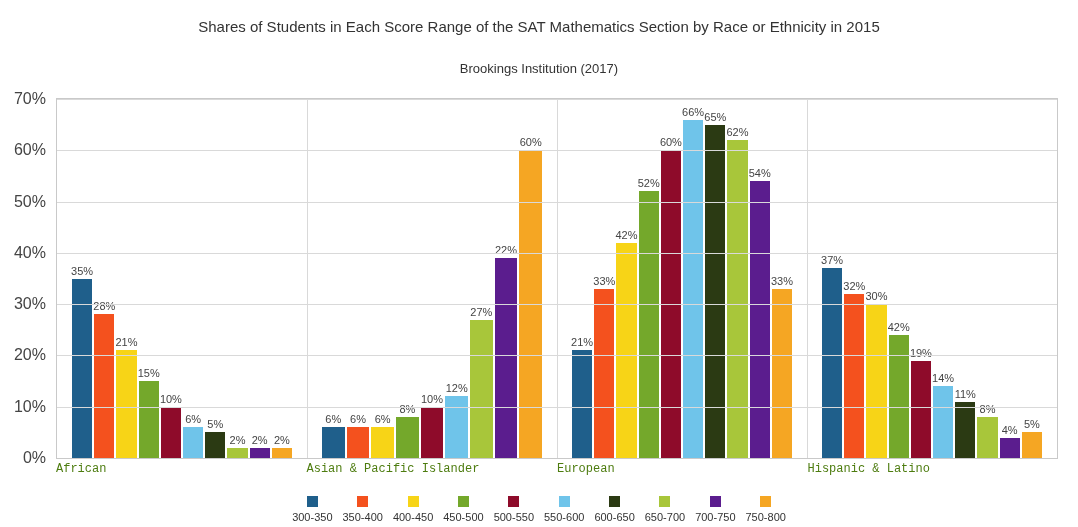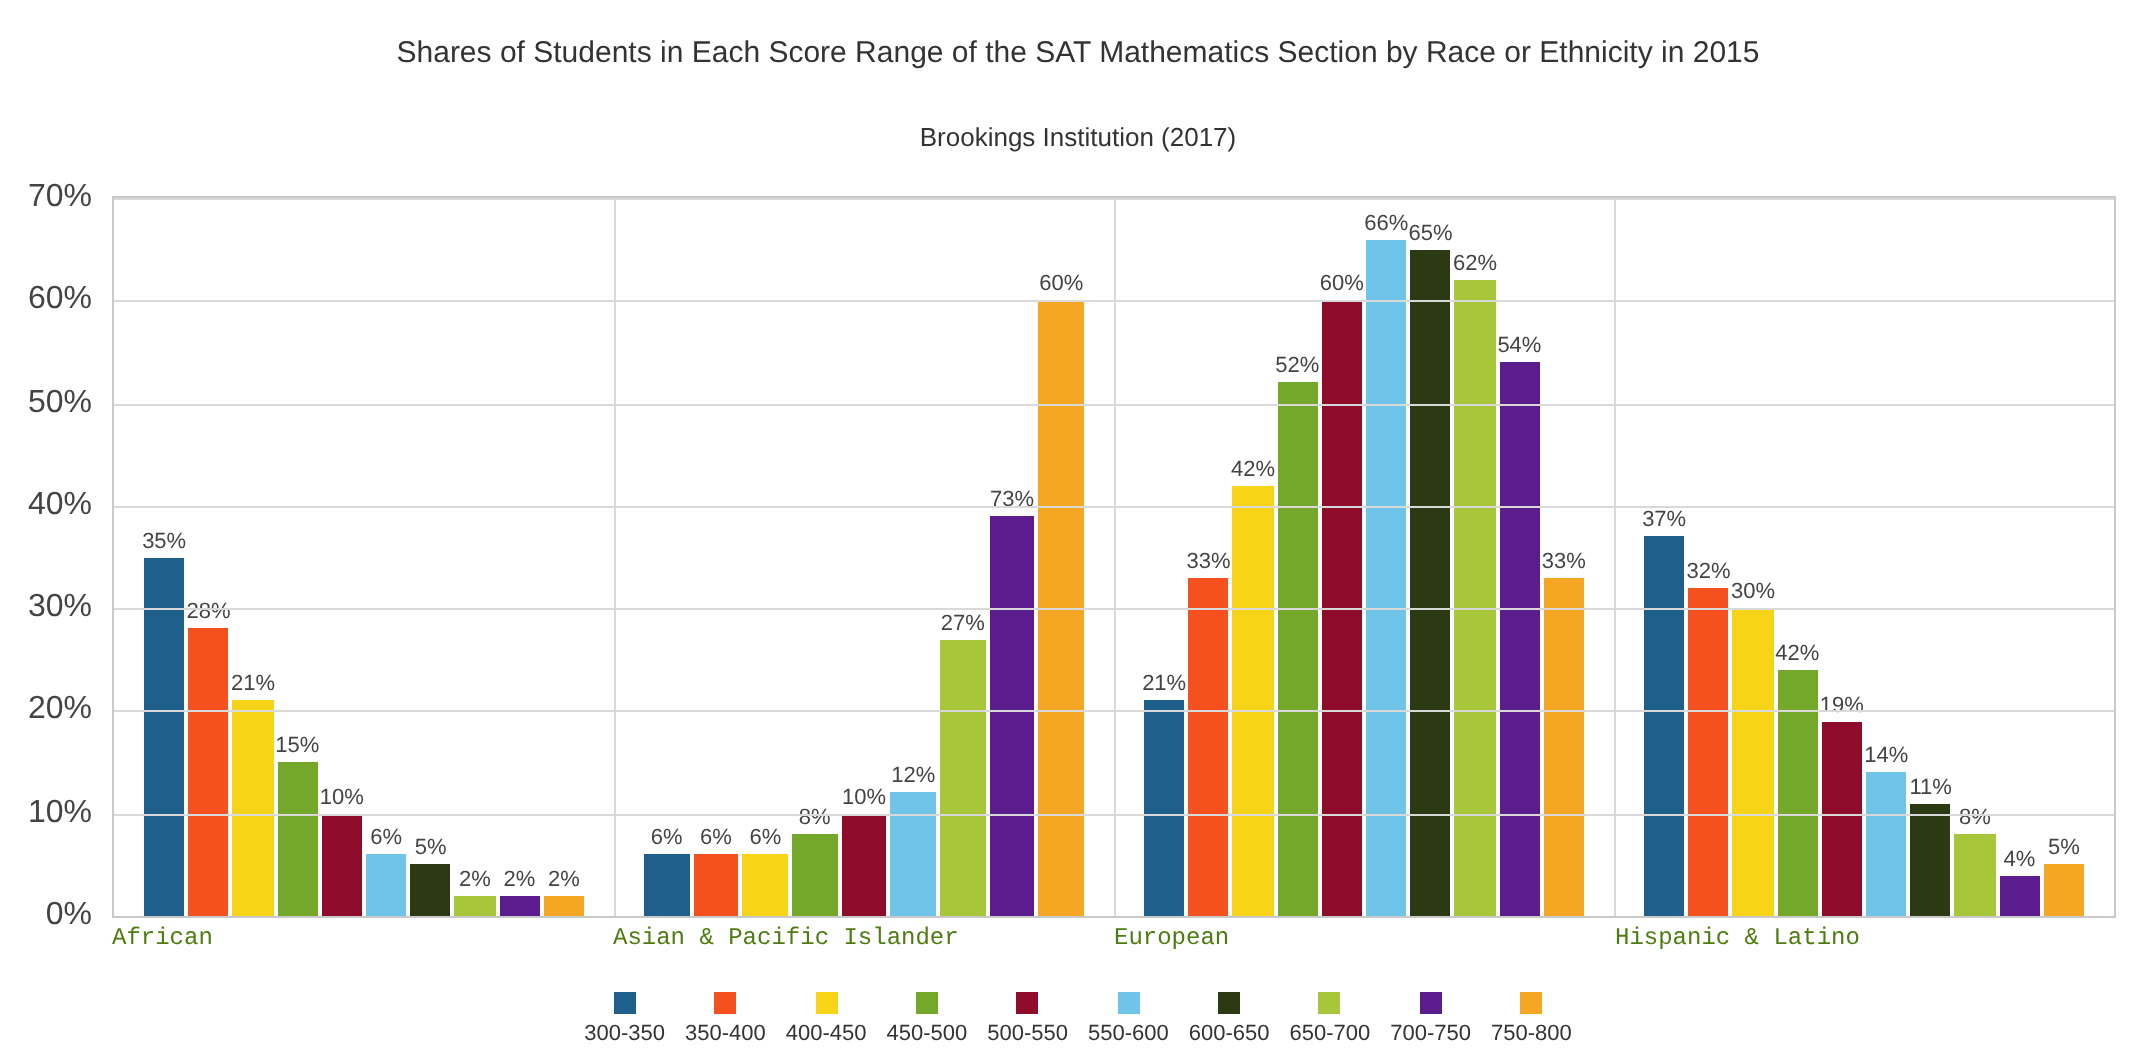--- a/index.html
+++ b/index.html
@@ -251,21 +251,21 @@
             <div class="bar-wrap">
               <div class="bar" title="550-600: 12%" style="height: 61.5429px; background: rgb(111, 196, 234);"></div>
               <div class="bar-label" style="bottom: 63.5429px;">12%</div>
             </div>
             <div class="bar-wrap">
               <div class="bar" title="650-700: 27%" style="height: 138.471px; background: rgb(168, 198, 58);"></div>
               <div class="bar-label" style="bottom: 140.471px;">27%</div>
             </div>
             <div class="bar-wrap">
               <div class="bar" title="700-750: 39%" style="height: 200.014px; background: rgb(91, 29, 142);"></div>
-              <div class="bar-label" style="bottom: 202.014px;">73%</div>
+              <div class="bar-label" style="bottom: 202.014px;">22%</div>
             </div>
             <div class="bar-wrap">
               <div class="bar" title="750-800: 60%" style="height: 307.714px; background: rgb(245, 166, 35);"></div>
               <div class="bar-label" style="bottom: 309.714px;">60%</div>
             </div>
           </div>
         </div>
         <div class="group">
           <div class="bars">
             <div class="bar-wrap">

